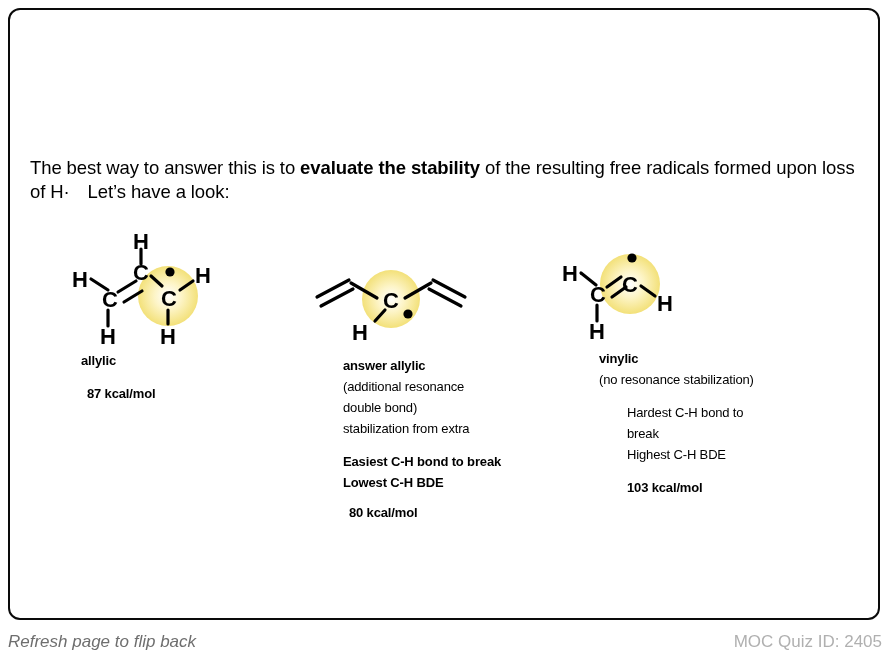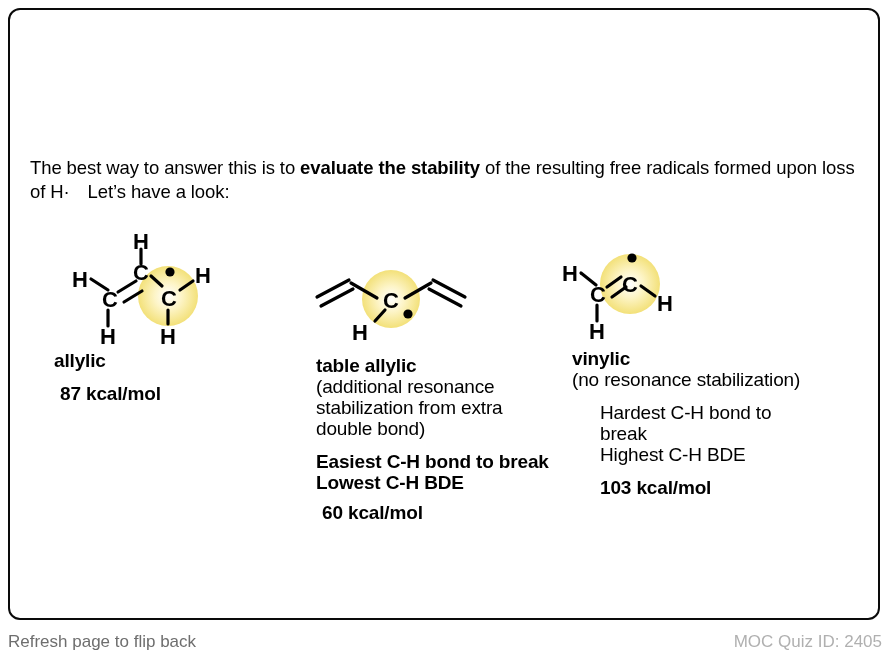--- a/index.html
+++ b/index.html
@@ -48,23 +48,24 @@
 
   
   .struct {
     position: absolute;
   }
   .struct svg { display: block; }
 
   
   .label-block {
     position: absolute;
-    font-size: 19px;
+    font-size: 13px;
     line-height: 21px;
     letter-spacing: -0.15px;
+    margin-left: 27px;
   }
   .lbl-title {
     font-weight: bold;
   }
   .lbl-sub { font-weight: normal; }
   .lbl-energy {
     font-weight: bold;
   }
   .lbl-strong { font-weight: bold; }
   .spacer-sm { height: 9px; }
@@ -81,20 +82,21 @@
     letter-spacing: -0.2px;
     white-space: nowrap;
   }
 
   
   #refresh-hint {
     position: absolute;
     left: 8px;
     top: 632px;
     font-size: 17px;
+    font-style: italic;
     color: #6e6e6e;
   }
   #quiz-id {
     position: absolute;
     right: 10px;
     top: 632px;
     font-size: 17px;
     color: #b0b0b0;
     white-space: nowrap;
   }
@@ -227,29 +229,29 @@
       </svg>
     </div>
 
     <div class="label-block" style="left:44px; top:340px; width:250px;">
       <div class="lbl-title">allylic</div>
       <div class="spacer-md"></div>
       <div class="lbl-energy" style="padding-left:6px;">87 kcal/mol</div>
     </div>
 
     <div class="label-block" style="left:306px; top:345px; width:262px;">
-      <div class="lbl-title">table allylic</div>
+      <div class="lbl-title">answer allylic</div>
       <div class="lbl-sub">(additional resonance</div>
+      <div class="lbl-sub">double bond)</div>
       <div class="lbl-sub">stabilization from extra</div>
-      <div class="lbl-sub">double bond)</div>
       <div class="spacer-md"></div>
       <div class="lbl-strong">Easiest C-H bond to break</div>
       <div class="lbl-strong">Lowest C-H BDE</div>
       <div class="spacer-sm"></div>
-      <div class="lbl-energy" style="padding-left:6px;">60 kcal/mol</div>
+      <div class="lbl-energy" style="padding-left:6px;">80 kcal/mol</div>
     </div>
 
     <div class="label-block" style="left:562px; top:338px; width:300px;">
       <div class="lbl-title">vinylic</div>
       <div class="lbl-sub">(no resonance stabilization)</div>
       <div class="spacer-md"></div>
       <div class="lbl-sub indent">Hardest C-H bond to</div>
       <div class="lbl-sub indent">break</div>
       <div class="lbl-sub indent">Highest C-H BDE</div>
       <div class="spacer-md"></div>

